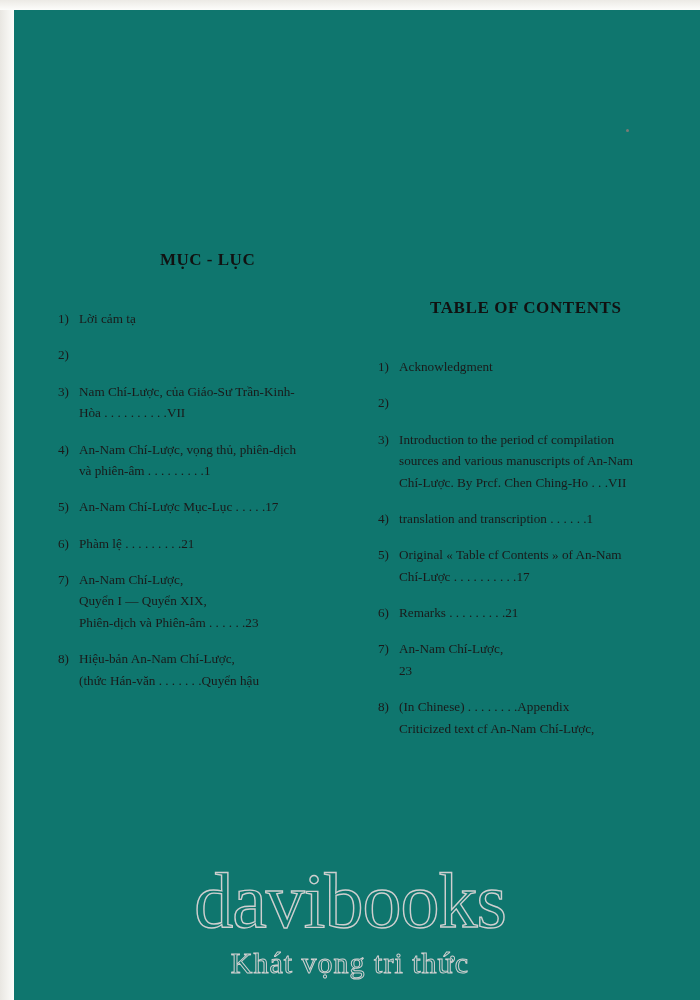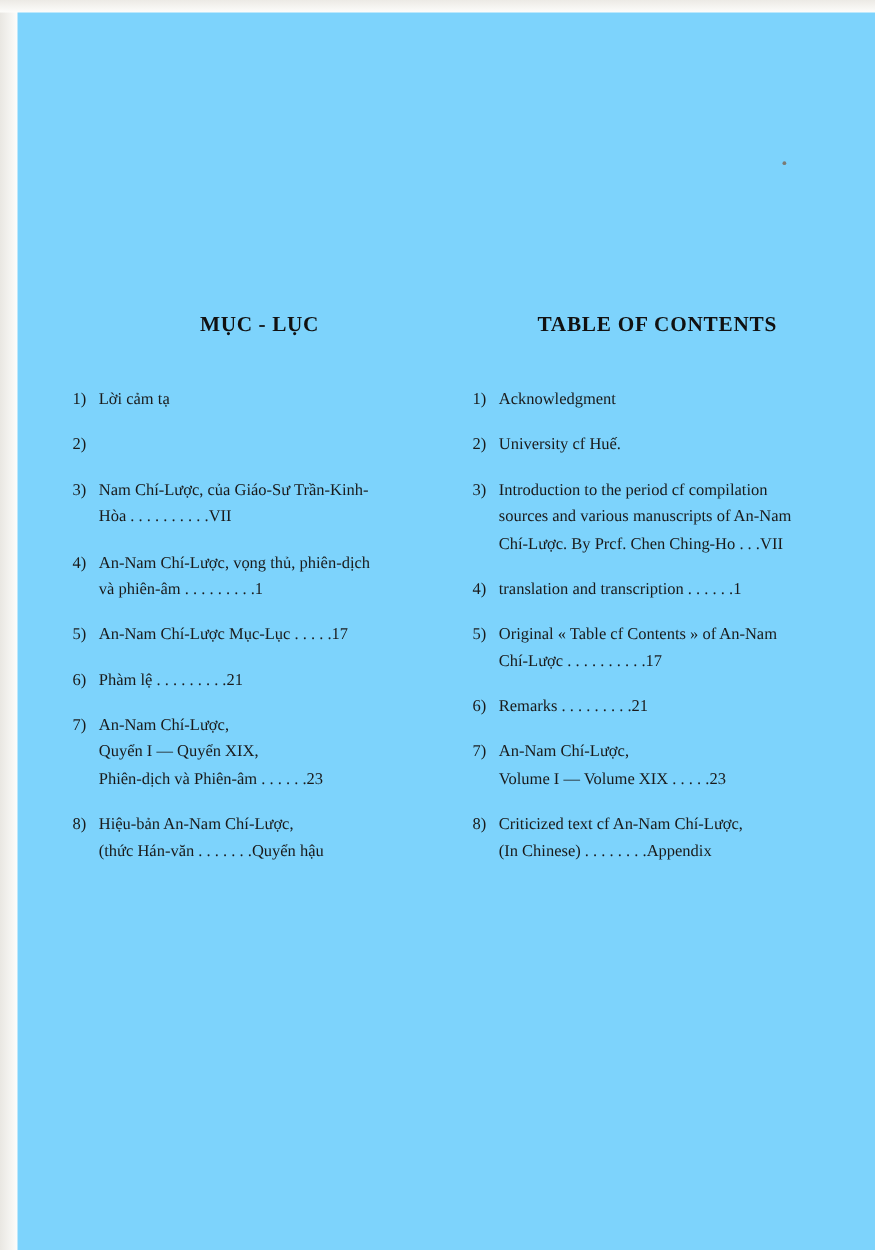--- a/index.html
+++ b/index.html
@@ -11,21 +11,21 @@
     height: 1000px;
     background: #ffffff;
     font-family: "Liberation Serif", serif;
     color: #1a1a1a;
     position: relative;
     overflow: hidden;
   }
   .page {
     position: absolute;
     inset: 0;
-    background: #7dd3fc;
+    background: #0f766e;
   }
   .page-edge-left {
     position: absolute;
     left: 0; top: 0; bottom: 0;
     width: 14px;
     background: linear-gradient(to right, #e9e7e2, #fdfdfb);
   }
   .page-edge-top {
     position: absolute;
     left: 0; right: 0; top: 0;
@@ -63,20 +63,21 @@
     letter-spacing: 0.5px;
     margin: 0 0 38px 0;
     color: #111;
   }
   .col-left .col-heading {
     padding-left: 102px;
   }
   .col-right .col-heading {
     padding-left: 52px;
     letter-spacing: 0.6px;
+    margin-top: 48px;
   }
 
   .entry {
     display: flex;
     font-size: 13.2px;
     line-height: 1.62;
     margin-bottom: 15px;
   }
   .entry .num {
     width: 21px;
@@ -215,21 +216,20 @@
       <div id="right-entries">
           <div class="entry">
             <span class="num">1)</span>
             <span class="body">
               <span class="line"><span>Acknowledgment</span></span>
             </span>
           </div>
           <div class="entry">
             <span class="num">2)</span>
             <span class="body">
-              <span class="line"><span>University cf Huế.</span></span>
             </span>
           </div>
           <div class="entry">
             <span class="num">3)</span>
             <span class="body">
               <span class="line"><span>Introduction to the period cf compilation</span></span>
               <span class="line"><span>sources and various manuscripts of An-Nam</span></span>
               <span class="line justify">
                 <span>Chí-Lược. By Prcf. Chen Ching-Ho . . .</span>
                 <span class="pg">VII</span>
@@ -262,33 +262,36 @@
                 <span>Remarks . . . . . . . . .</span>
                 <span class="pg">21</span>
               </span>
             </span>
           </div>
           <div class="entry">
             <span class="num">7)</span>
             <span class="body">
               <span class="line"><span>An-Nam Chí-Lược,</span></span>
               <span class="line justify">
-                <span>Volume I — Volume XIX . . . . .</span>
                 <span class="pg">23</span>
               </span>
             </span>
           </div>
           <div class="entry">
             <span class="num">8)</span>
             <span class="body">
-              <span class="line"><span>Criticized text cf An-Nam Chí-Lược,</span></span>
               <span class="line justify">
                 <span>(In Chinese) . . . . . . . .</span>
                 <span class="pg">Appendix</span>
               </span>
+              <span class="line"><span>Criticized text cf An-Nam Chí-Lược,</span></span>
             </span>
           </div>
         </div>
     </div>
 
   </div>
 
+  <div class="watermark">
+    <div class="wm-main">davibooks</div>
+    <div class="wm-sub">Khát vọng tri thức</div>
+  </div>
 </div>
 
 </body></html>

